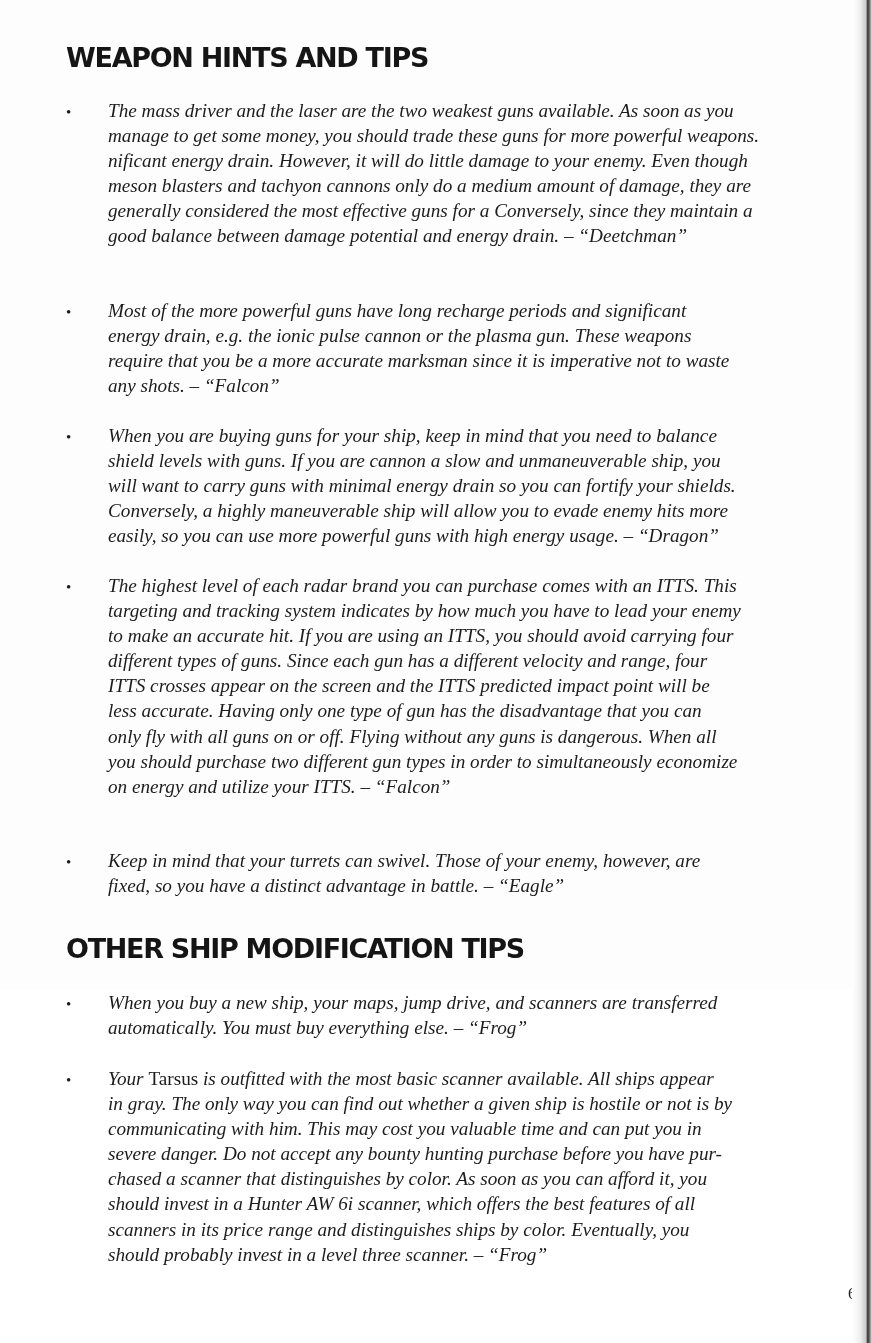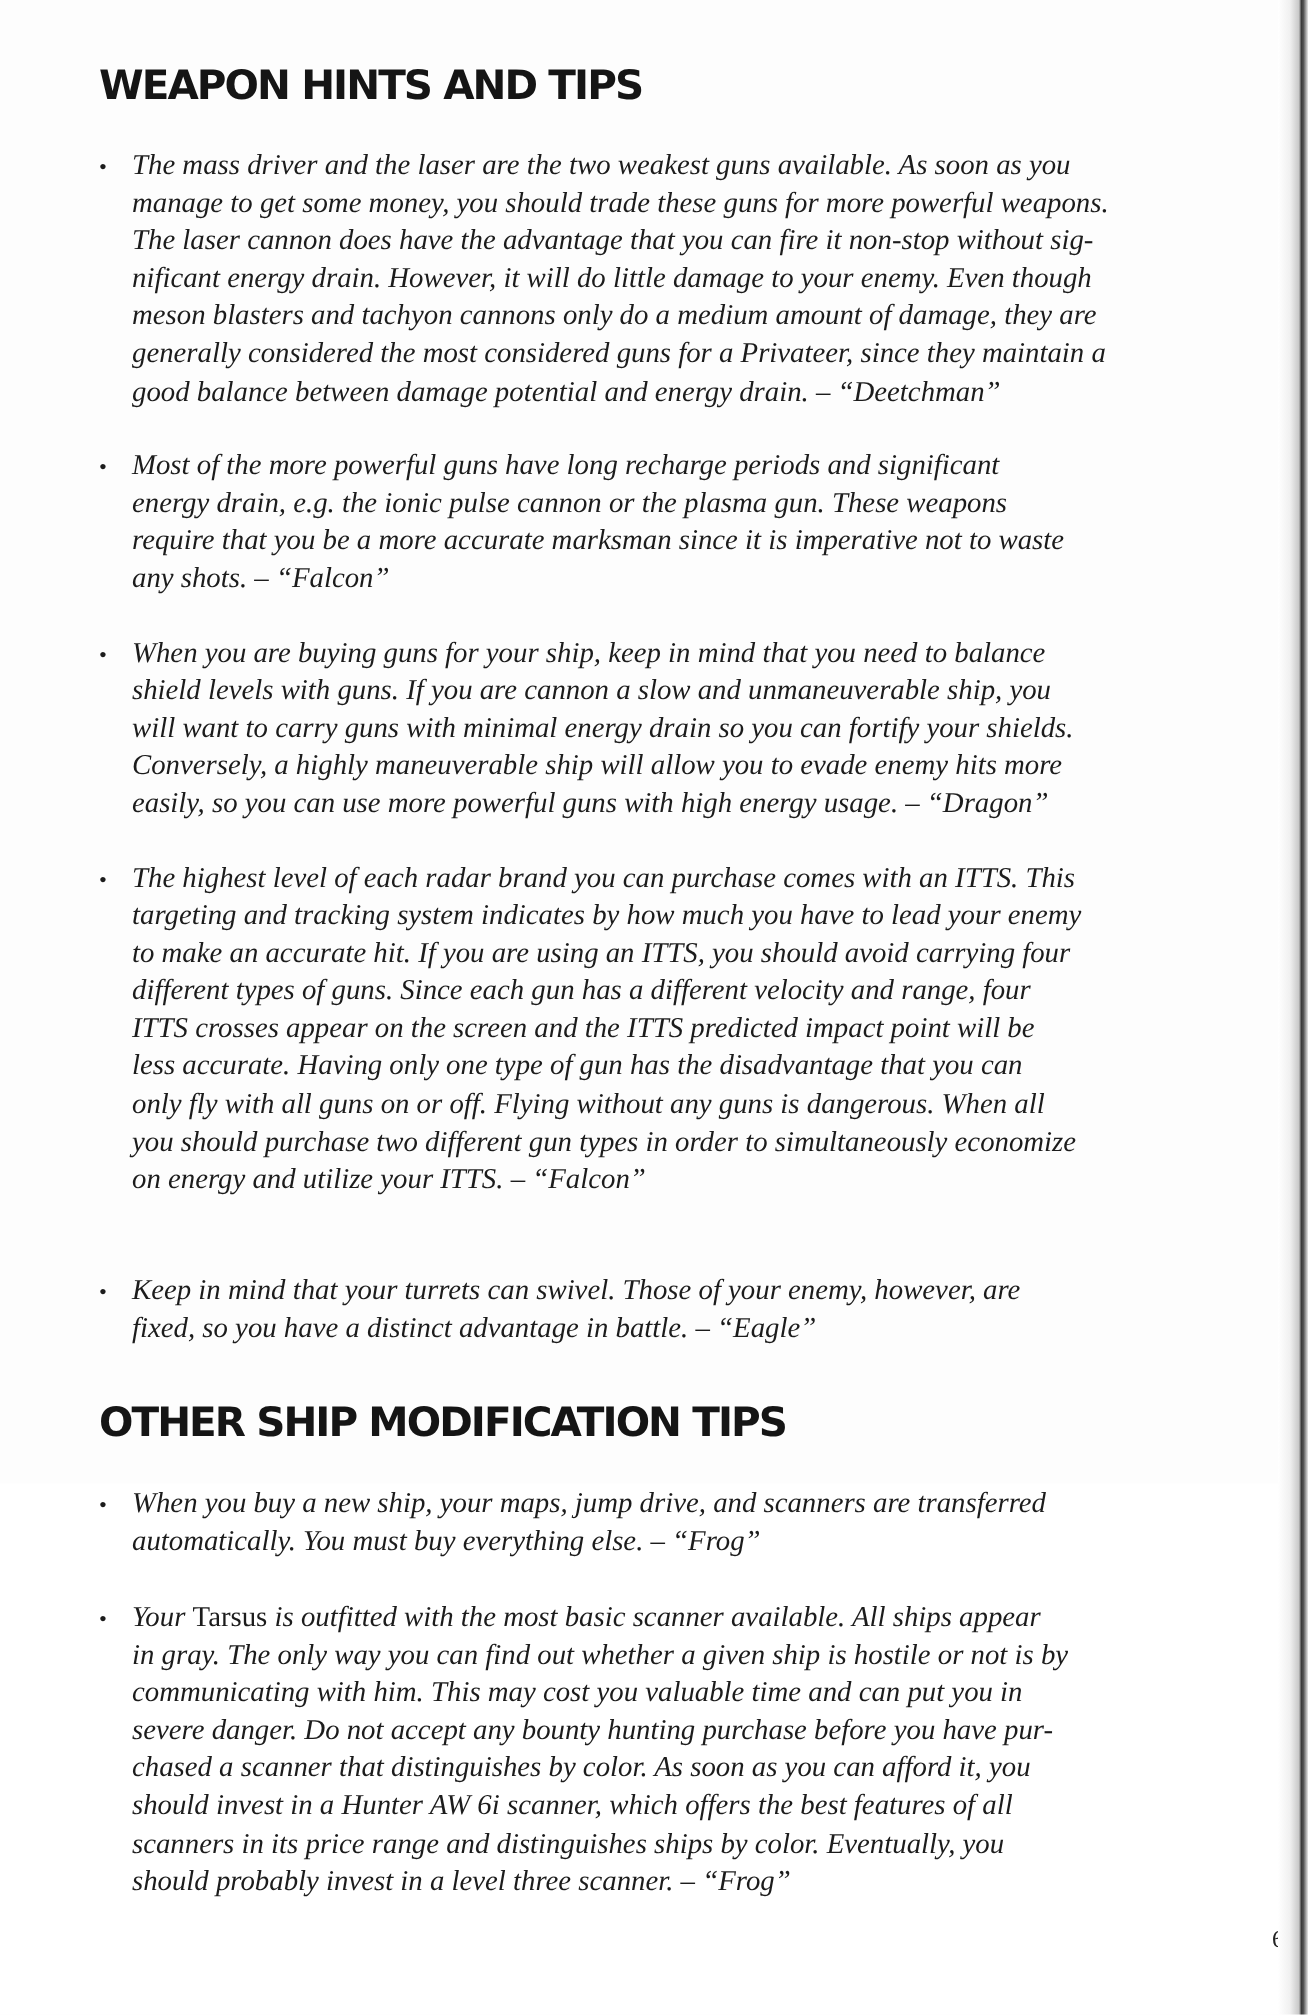--- a/index.html
+++ b/index.html
@@ -21,43 +21,42 @@
     font-weight: bold; font-size: 27px; letter-spacing: -1.3px;
     color: #151515; margin: 0; white-space: nowrap;
   }
   .tip {
     position: absolute; left: 66px; width: 740px;
     font-style: italic; font-size: 19.2px; line-height: 25.1px;
     color: #1c1c1c;
   }
   .bullet { position: absolute; left: 0; top: 0; font-style: normal; font-size: 15px; }
   .body { display: block; margin-left: 22px; white-space: nowrap; }
-  .line { display: block; }
+  .line { display: block; margin-left: 20px; }
   .roman { font-style: normal; }
   .page-num {
     position: absolute; left: 4px; width: 860px; top: 1285px; text-align: right;
     font-size: 16px; color: #222;
   }
 </style>
 </head>
 <body>
 
 <div class="page">
 
   <h1 class="heading" style="top:42px;">WEAPON HINTS AND TIPS</h1>
 
   <div class="tip" style="top:98px;">
     <span class="bullet" style="top:2px;">•</span>
     <span class="body">
       <span class="line">The mass driver and the laser are the two weakest guns available. As soon as you</span>
       <span class="line">manage to get some money, you should trade these guns for more powerful weapons.</span>
-      <span class="line">The laser cannon does have the advantage that you can fire it non-stop without sig-</span>
       <span class="line">nificant energy drain. However, it will do little damage to your enemy. Even though</span>
       <span class="line">meson blasters and tachyon cannons only do a medium amount of damage, they are</span>
-      <span class="line">generally considered the most considered guns for a Privateer, since they maintain a</span>
+      <span class="line">generally considered the most effective guns for a Conversely, since they maintain a</span>
       <span class="line">good balance between damage potential and energy drain.  – “Deetchman”</span>
     </span>
   </div>
 
   <div class="tip" style="top:298px;">
     <span class="bullet" style="top:2px;">•</span>
     <span class="body">
       <span class="line">Most of the more powerful guns have long recharge periods and significant</span>
       <span class="line">energy drain, e.g. the ionic pulse cannon or the plasma gun. These weapons</span>
       <span class="line">require that you be a more accurate marksman since it is imperative not to waste</span>

